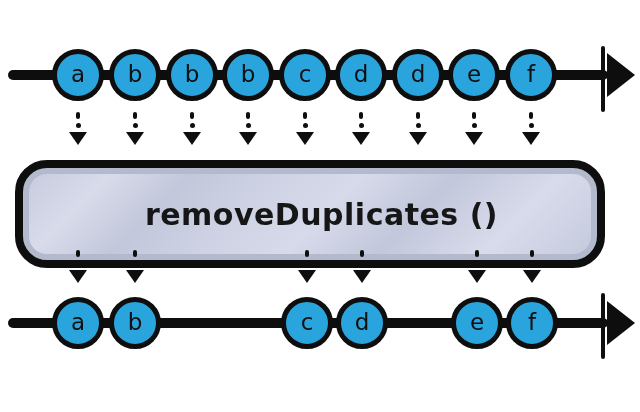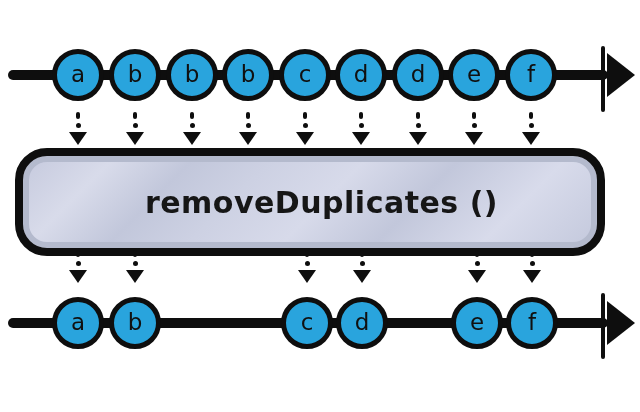--- a/index.html
+++ b/index.html
@@ -18,21 +18,21 @@
     background:#29a4dd;display:flex;align-items:center;justify-content:center;z-index:2;}
   .node span{font-size:23px;line-height:1;color:#101010;transform:translateY(-1px);}
   
   .dotarrow{position:absolute;width:20px;display:flex;flex-direction:column;align-items:center;}
   .dotarrow .dash{width:4px;height:7px;background:#0e0e0e;border-radius:2px;margin-bottom:4px;}
   .dotarrow .dot{width:5px;height:5px;background:#0e0e0e;border-radius:50%;margin-bottom:4px;}
   .dotarrow .head{width:0;height:0;border-left:9px solid transparent;border-right:9px solid transparent;
     border-top:13px solid #0e0e0e;}
   
   #function-box{
-    position:absolute;left:15px;top:148px;width:590px;height:108px;box-sizing:border-box;
+    position:absolute;left:15px;top:160px;width:590px;height:108px;box-sizing:border-box;
     border:8px solid #0e0e0e;border-radius:32px;
     background:linear-gradient(135deg,
       #c5c9dd 0%, #d8dbea 14%, #c2c7db 26%, #cdd1e3 38%,
       #d7daea 52%, #c2c7db 66%, #d8dbeb 82%, #c3c8dc 100%);
     box-shadow:inset 0 0 0 6px #b4bacd;
     display:flex;align-items:center;justify-content:center;padding-left:23px;
   }
   #function-box .label{
     font-size:30px;font-weight:bold;color:#161616;letter-spacing:0.5px;
   }

